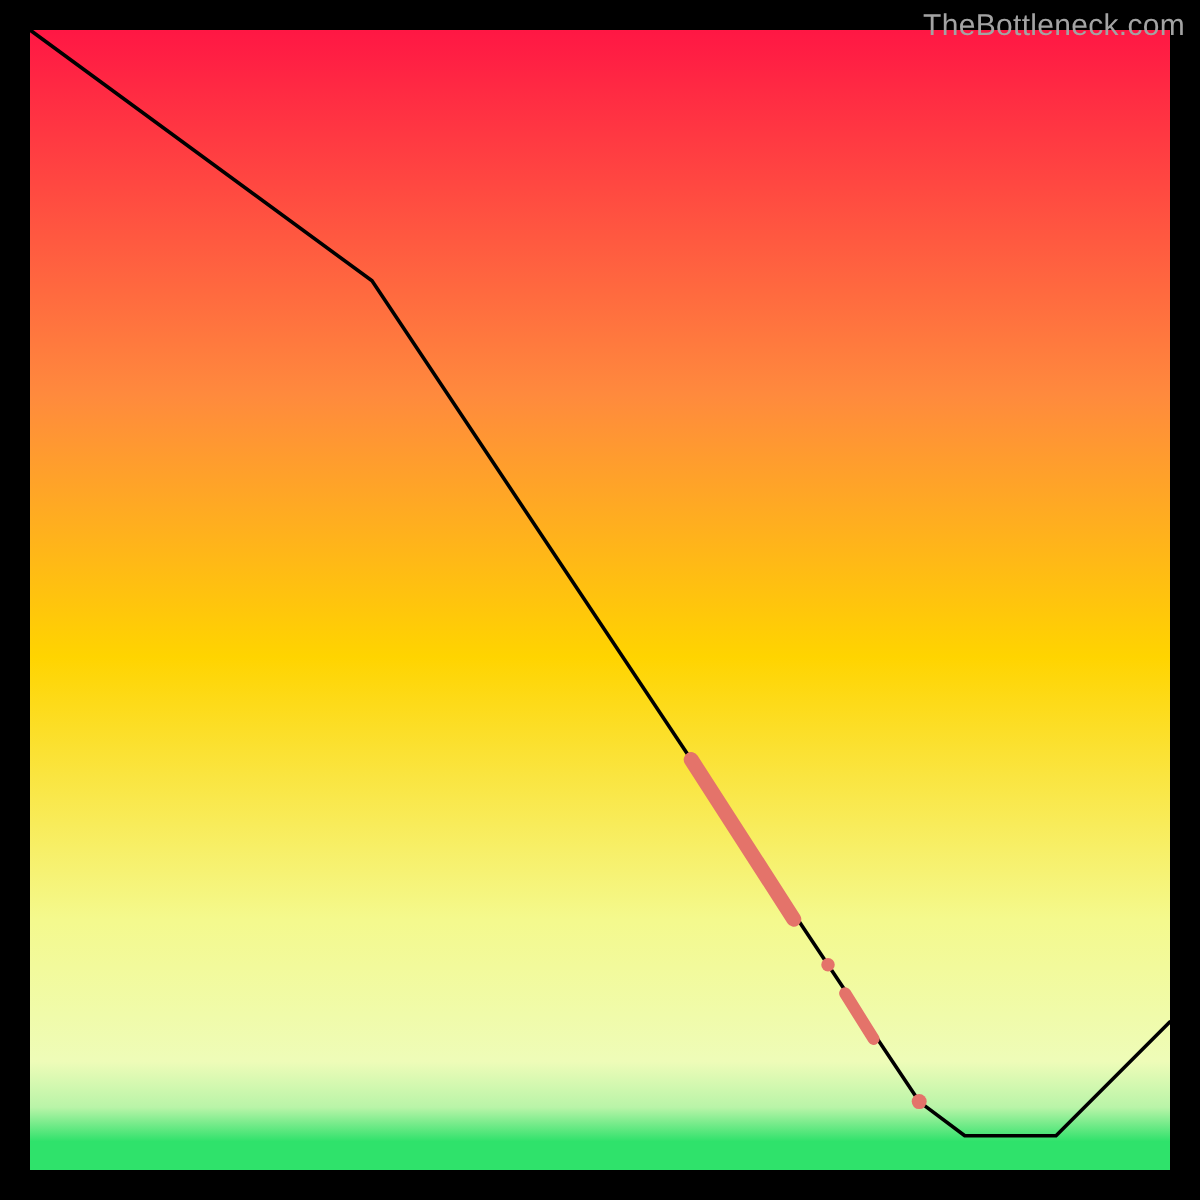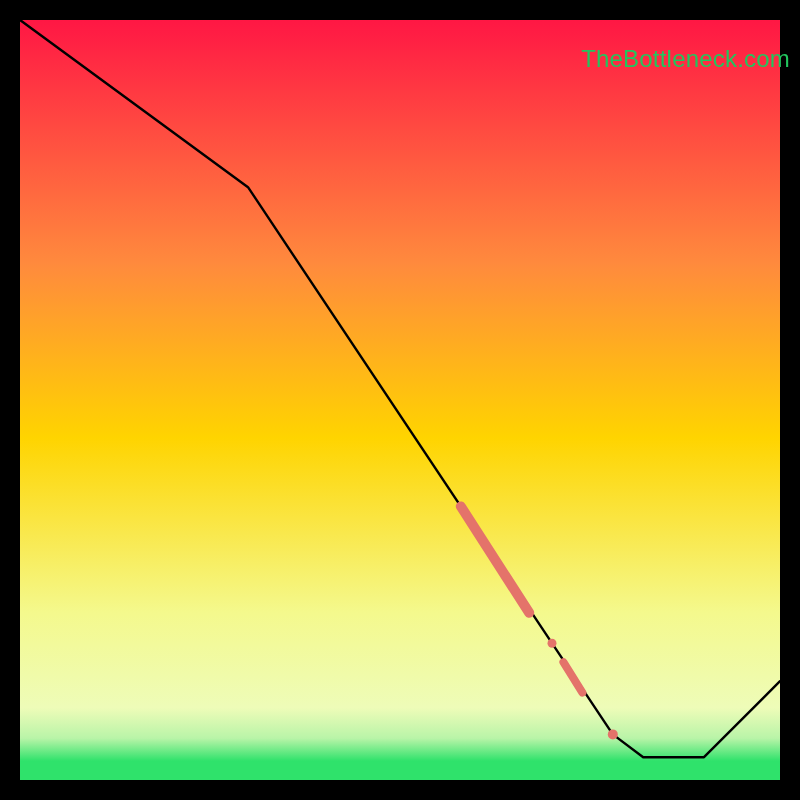--- a/index.html
+++ b/index.html
@@ -16,26 +16,25 @@
     height: 800px;
   }
   svg {
     display: block;
   }
   .watermark {
     position: absolute;
     top: 6px;
     right: 10px;
     font-family: Arial, Helvetica, sans-serif;
-    font-size: 24px;
+    font-size: 20px;
     font-weight: 500;
-    color: #22c55e;
+    color: #a3a3a3;
     letter-spacing: 0.2px;
     user-select: none;
-    margin-top: 39px;
   }
 </style>
 </head>
 <body>
 
 <div class="stage">
   <svg id="plot" width="800" height="800" viewBox="0 0 800 800">
       <defs>
         <linearGradient id="bg-grad" x1="0" y1="0" x2="0" y2="1">
           <stop offset="0.00%" stop-color="#ff1744"></stop>

